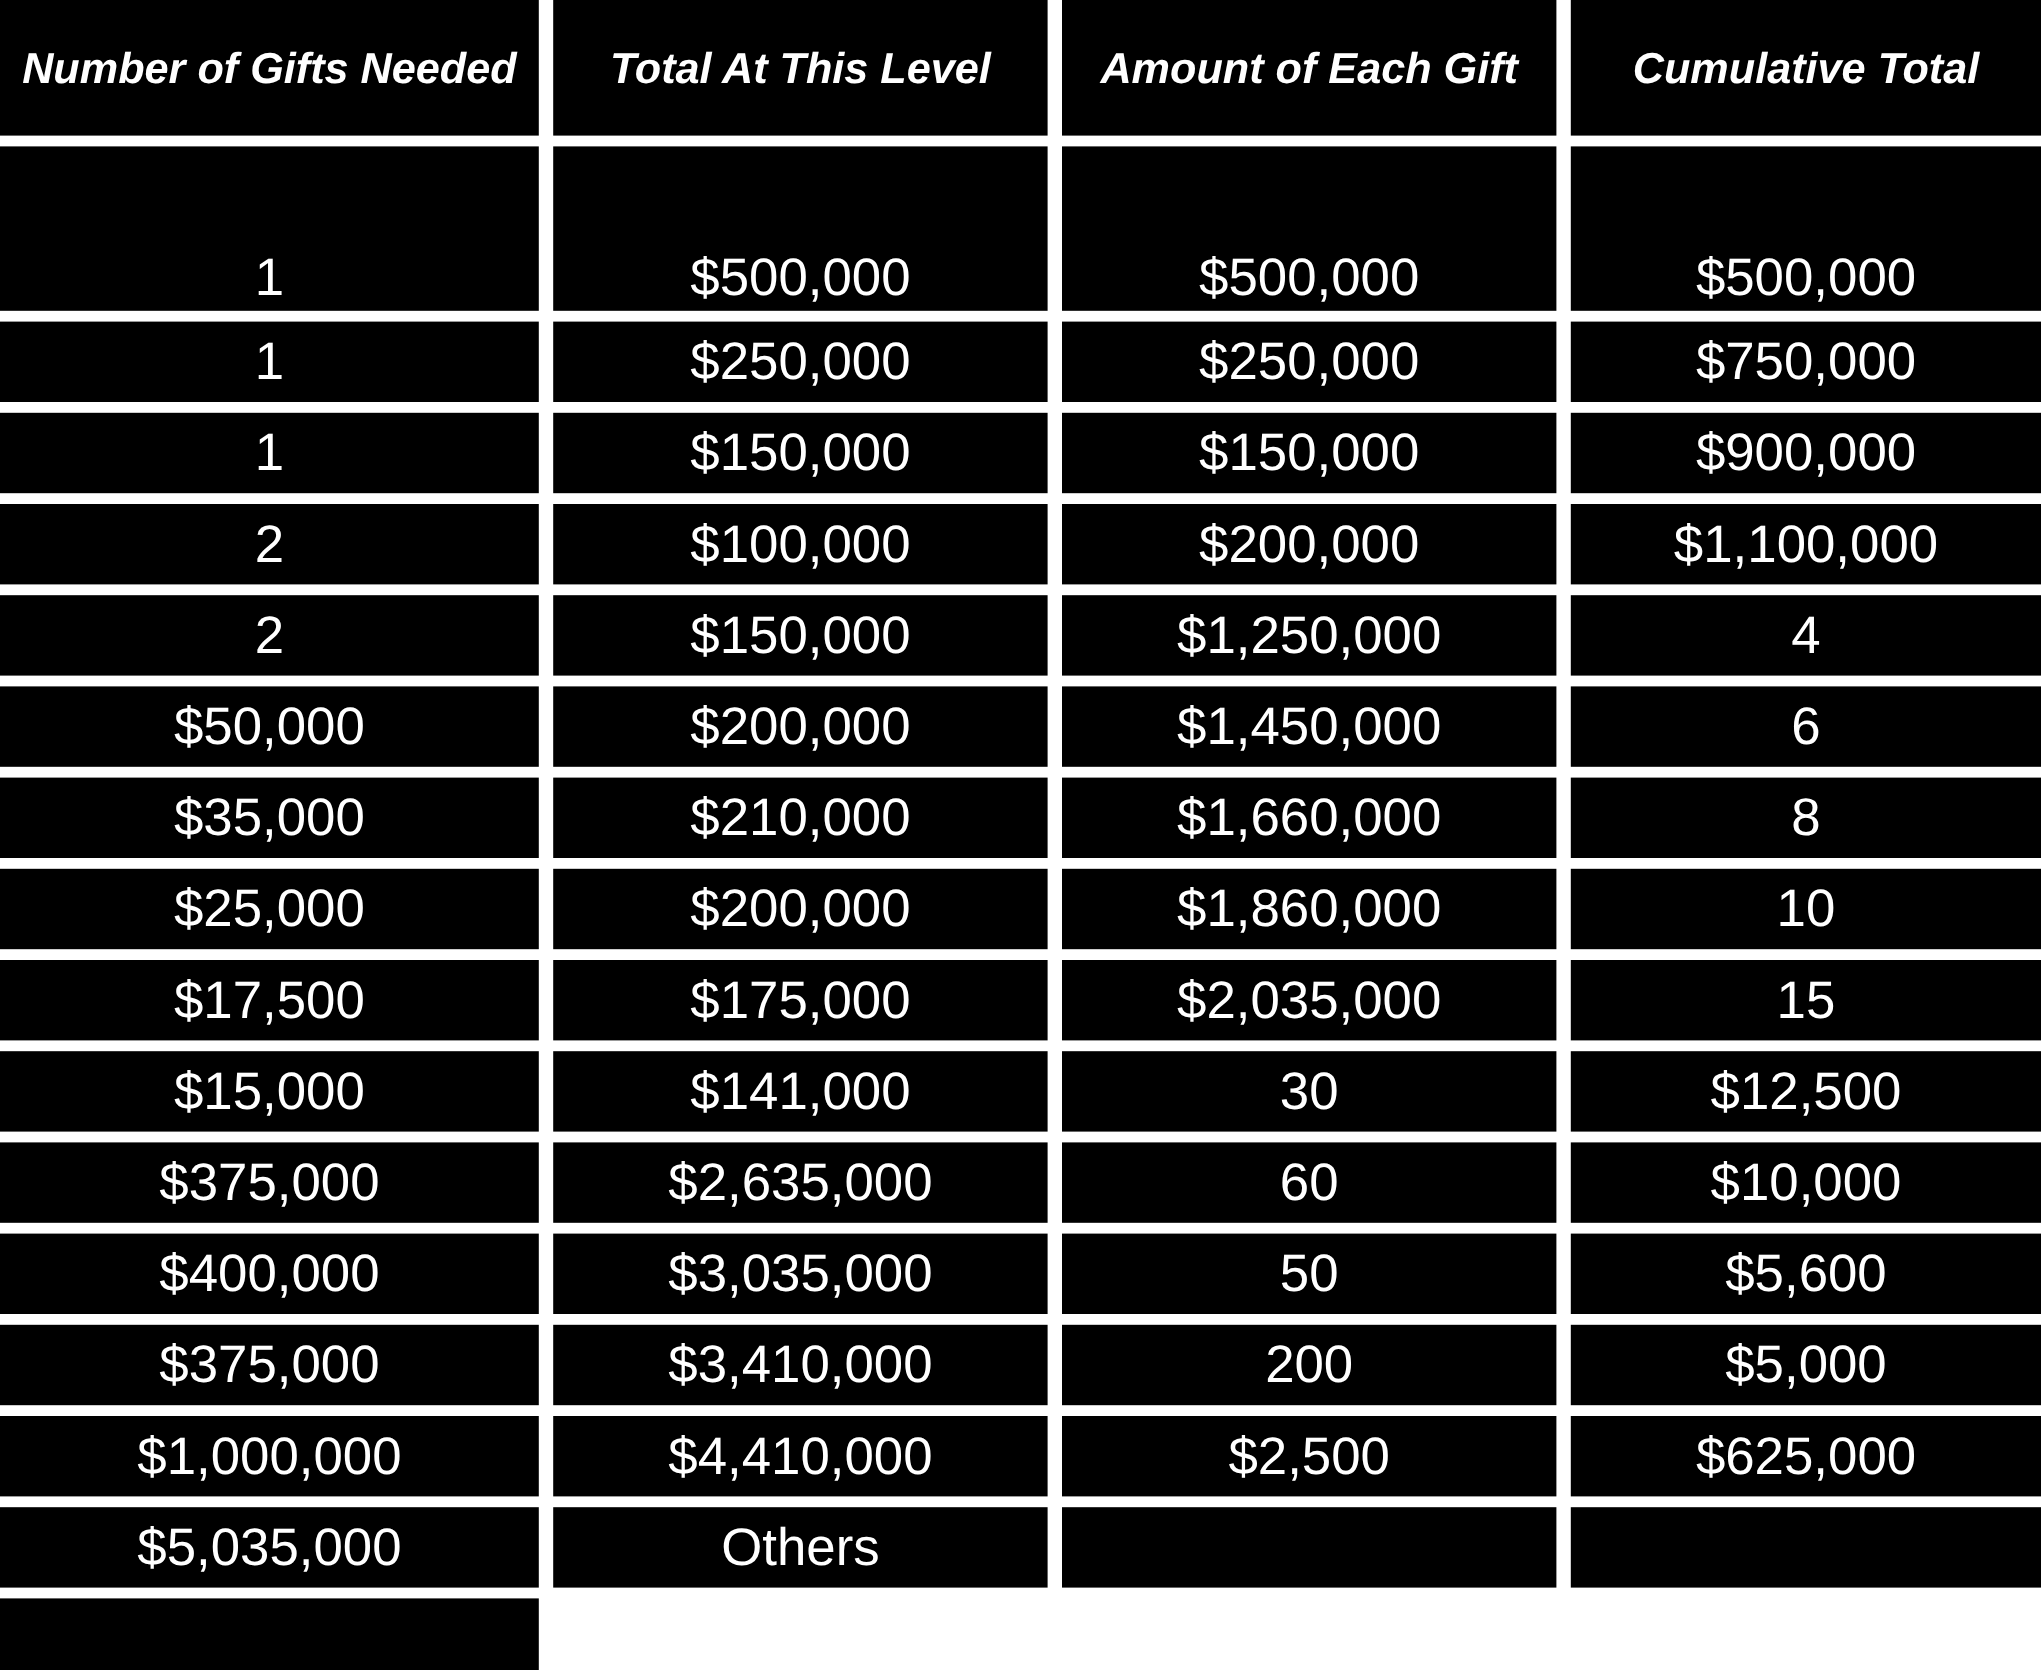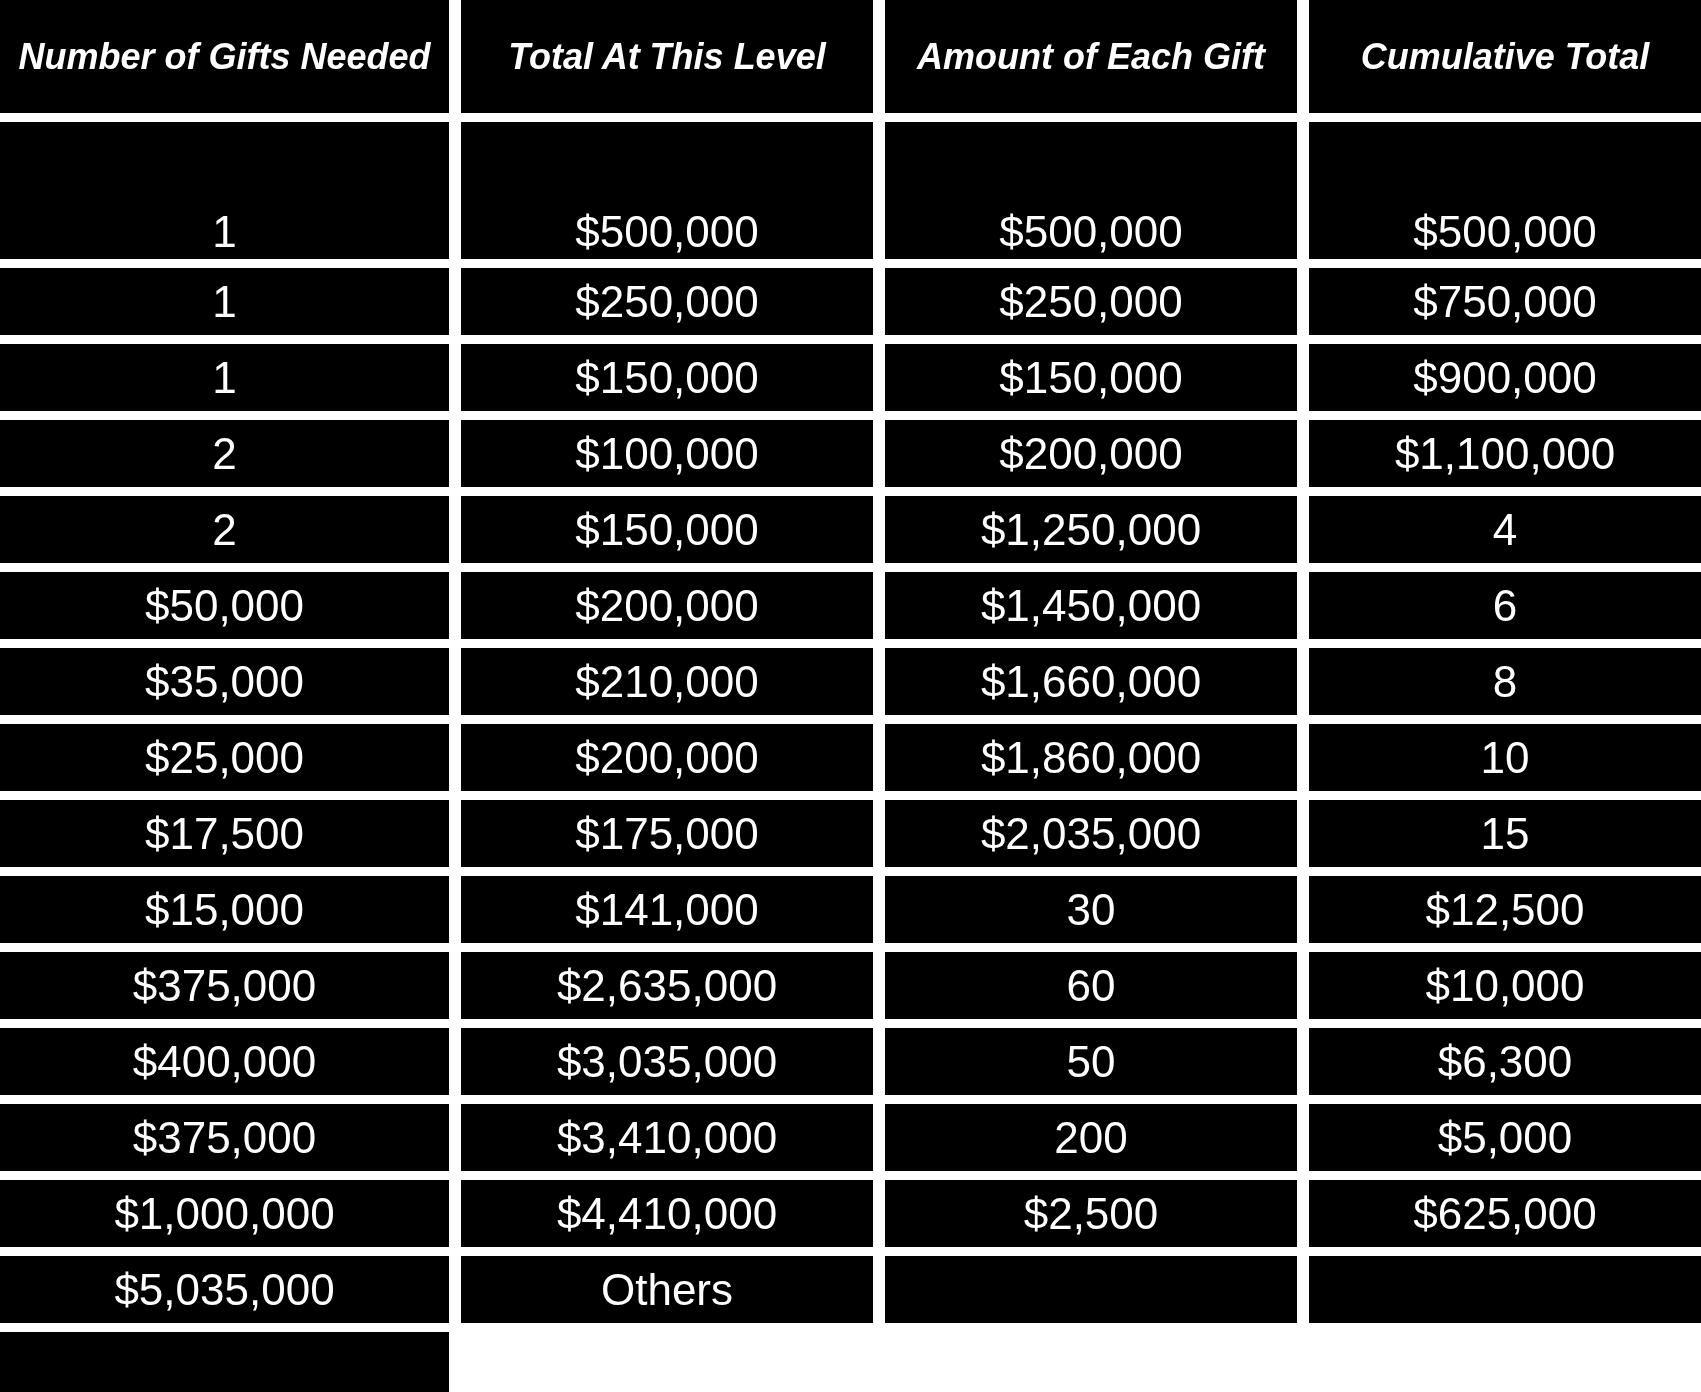--- a/index.html
+++ b/index.html
@@ -102,21 +102,21 @@
   <div class="cell">$12,500</div>
   <div class="cell">$375,000</div>
   <div class="cell">$2,635,000</div>
 
   <div class="cell">60</div>
   <div class="cell">$10,000</div>
   <div class="cell">$400,000</div>
   <div class="cell">$3,035,000</div>
 
   <div class="cell">50</div>
-  <div class="cell">$6,300</div>
+  <div class="cell">$5,600</div>
   <div class="cell">$375,000</div>
   <div class="cell">$3,410,000</div>
 
   <div class="cell">200</div>
   <div class="cell">$5,000</div>
   <div class="cell">$1,000,000</div>
   <div class="cell">$4,410,000</div>
 
   <div class="cell">$2,500</div>
   <div class="cell">$625,000</div>

